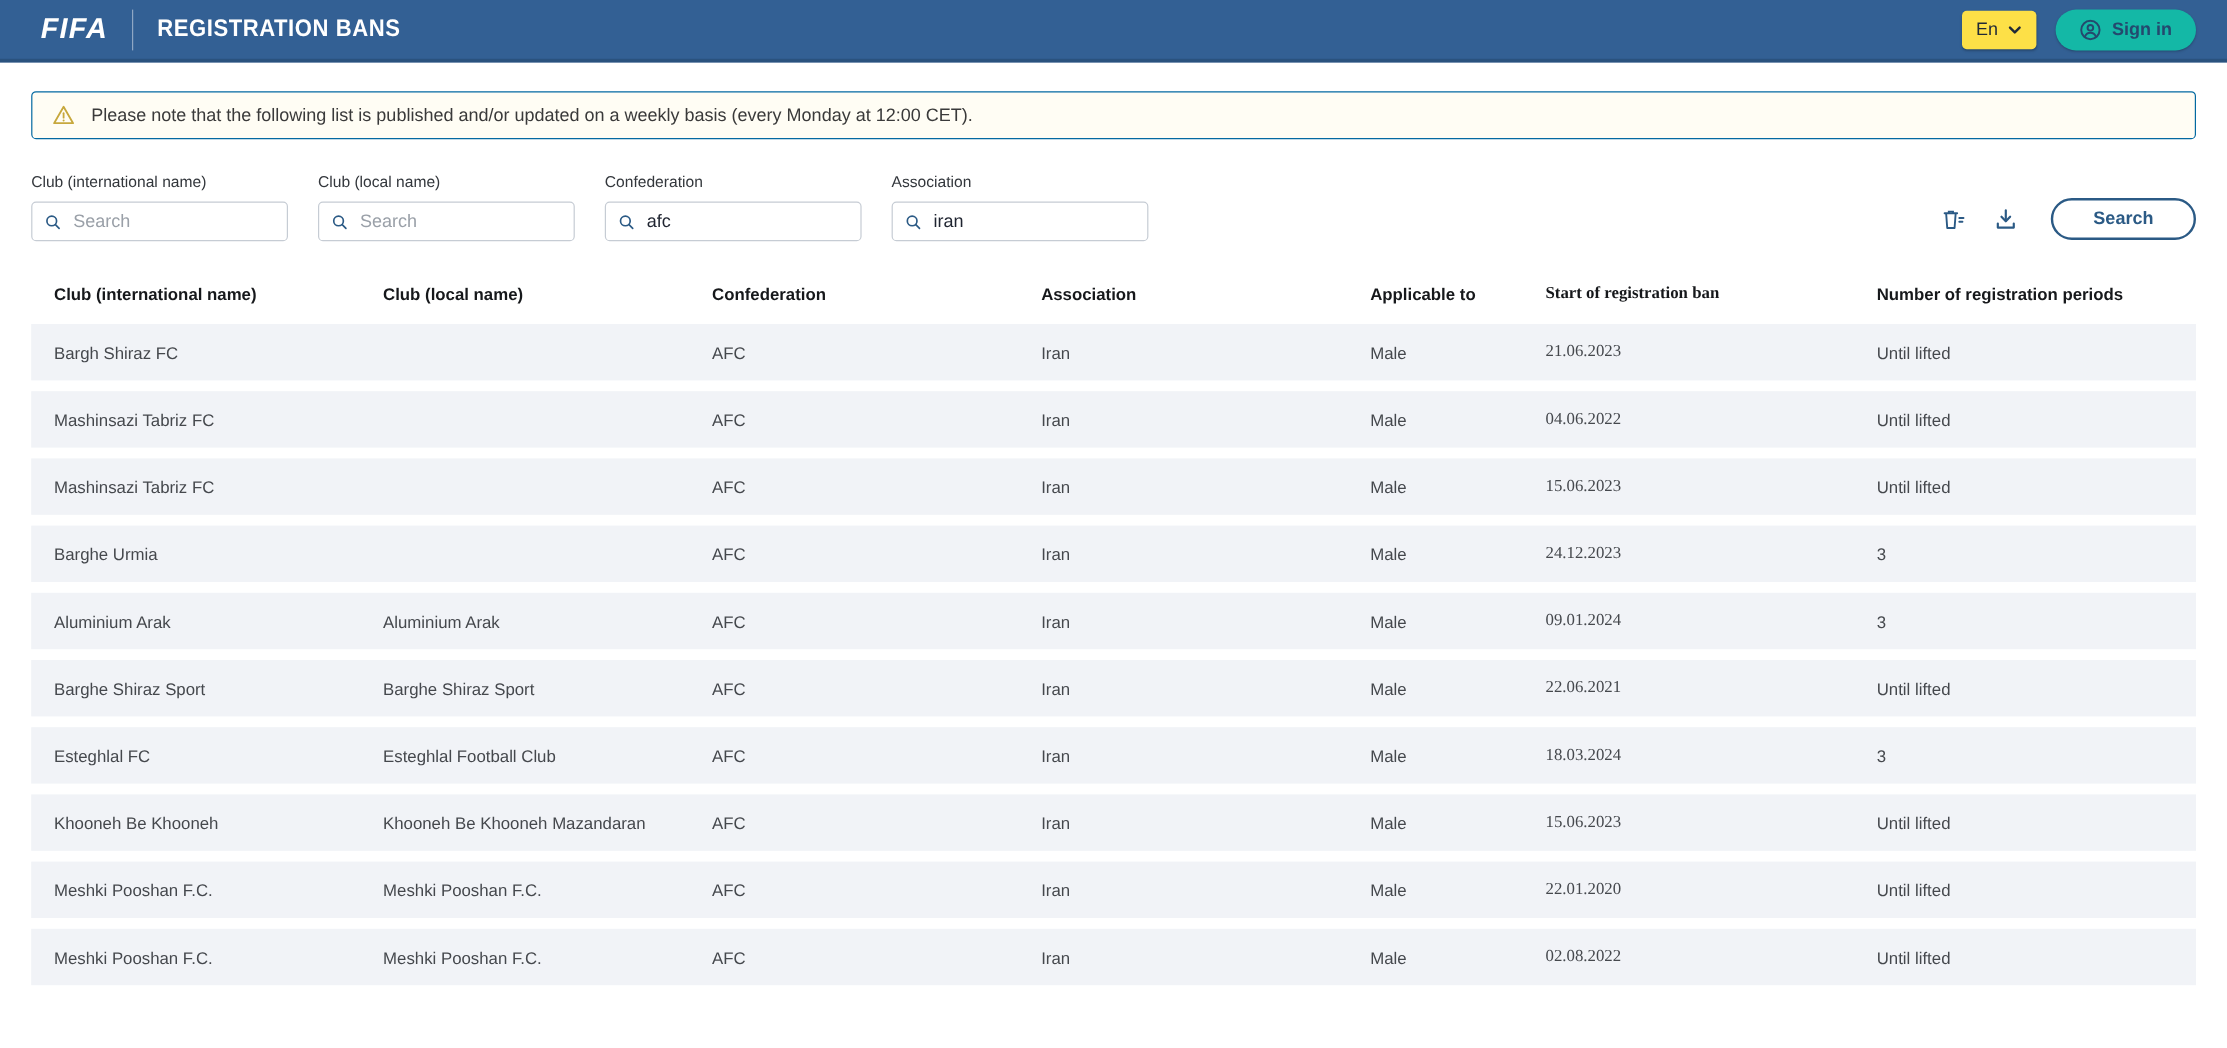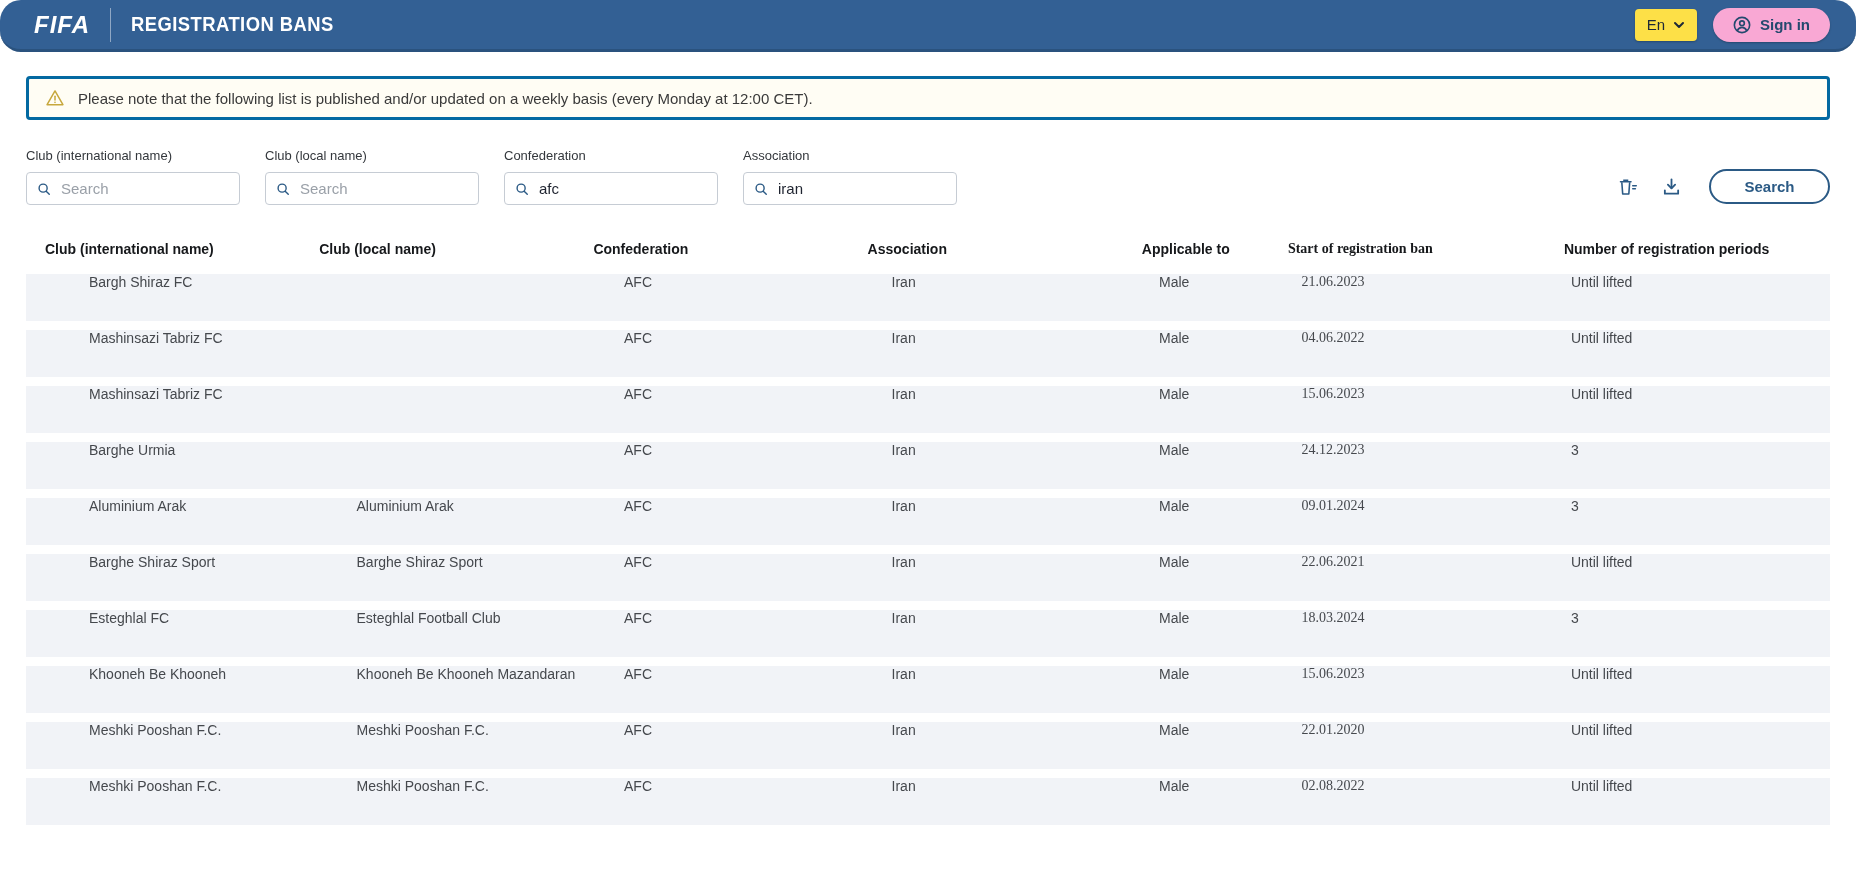--- a/index.html
+++ b/index.html
@@ -11,21 +11,20 @@
   }
 
   
   .app-header {
     height: 52px;
     background: #336094;
     border-bottom: 3px solid #2a527e;
     display: flex;
     align-items: center;
     padding: 0 26px 0 34px;
-    border-radius: 21px;
   }
   .brand {
     color: #ffffff;
     font-size: 24px;
     font-weight: 800;
     font-style: italic;
     letter-spacing: 1px;
   }
   .brand-divider {
     width: 1px;
@@ -49,40 +48,40 @@
     padding: 0 12px;
     display: flex;
     align-items: center;
     gap: 8px;
     font-size: 15px;
     color: #1f2937;
     cursor: pointer;
     box-shadow: 0 1px 2px rgba(0,0,0,0.25);
   }
   .signin-btn {
-    background: #f9a8d4;
+    background: #14b8a6;
     border: none;
     border-radius: 18px;
     height: 34px;
     padding: 0 20px;
     display: flex;
     align-items: center;
     gap: 9px;
     font-size: 15px;
     font-weight: 700;
     color: #24496e;
     cursor: pointer;
     box-shadow: 0 1px 2px rgba(0,0,0,0.25);
     font-family: inherit;
   }
 
   
   .notice {
     margin: 24px 26px 0;
-    border: 3px solid #0369a1;
+    border: 1px solid #0369a1;
     border-radius: 4px;
     background: #fffdf4;
     padding: 9px 16px;
     display: flex;
     align-items: center;
     gap: 13px;
     font-size: 15px;
     color: #3a3a3a;
   }
 
@@ -154,25 +153,25 @@
   .bans-table { margin: 24px 26px 0; }
   .table-header-row { display: flex; padding: 12px 0 17px; }
   .th {
     font-size: 14px;
     font-weight: 700;
     color: #16181b;
     padding-left: 19px;
   }
   .tr {
     display: flex;
+    align-items: center;
     height: 47px;
     background: #f1f3f7;
     margin-bottom: 9px;
     cursor: pointer;
-    padding-left: 44px;
   }
   .td {
     font-size: 14px;
     color: #45484d;
     padding-left: 19px;
     white-space: nowrap;
     overflow: hidden;
   }
   .c1 { width: 15.2%; } .c2 { width: 15.2%; } .c3 { width: 15.2%; }
   .c4 { width: 15.2%; } .c5 { width: 8.1%; }  .c6 { width: 15.3%; font-family: Liberation Serif, serif; }

